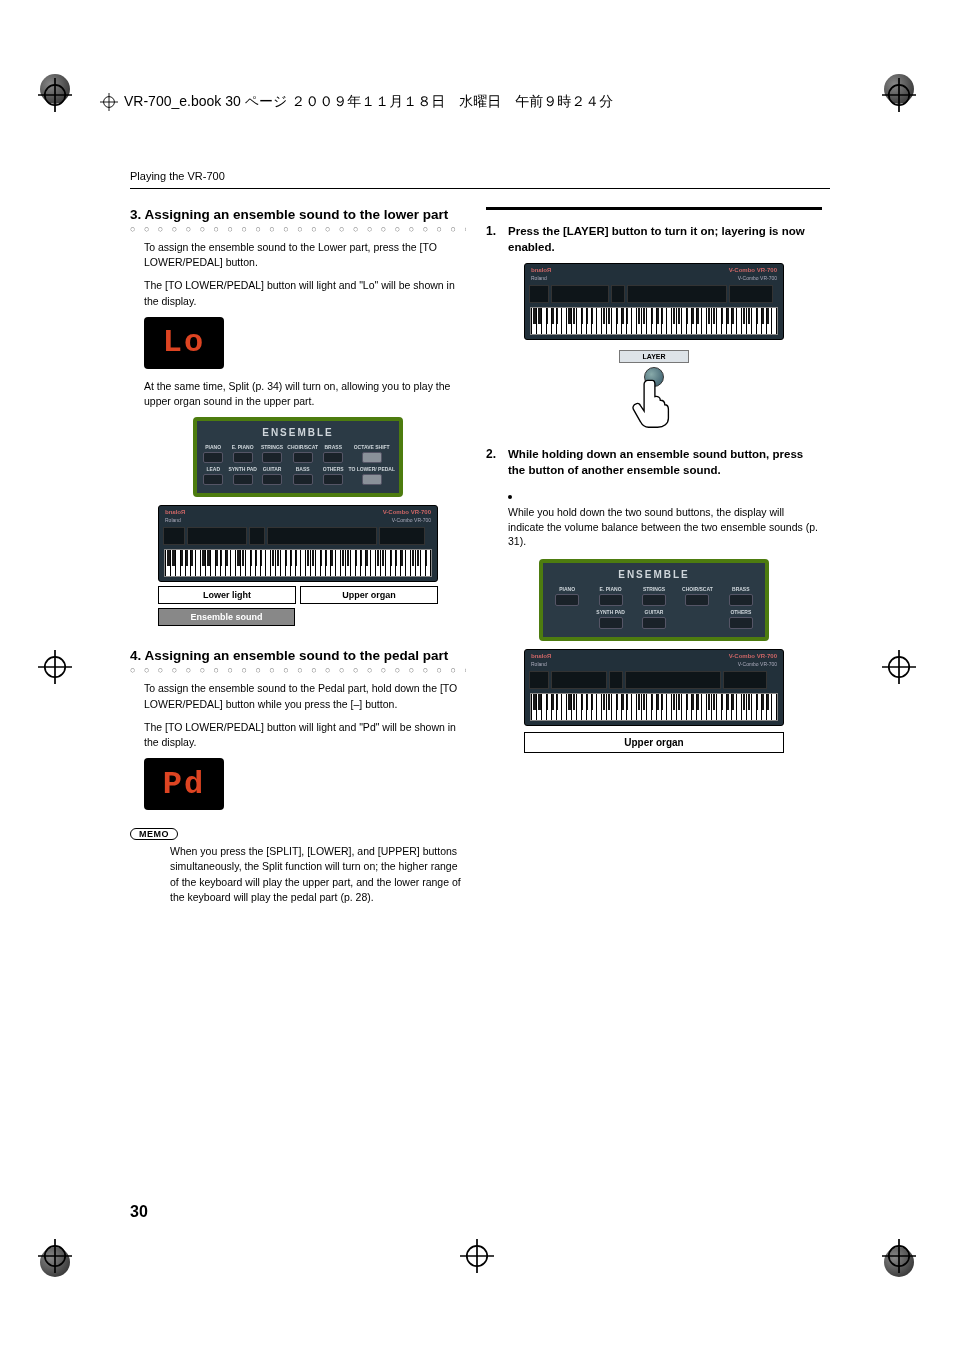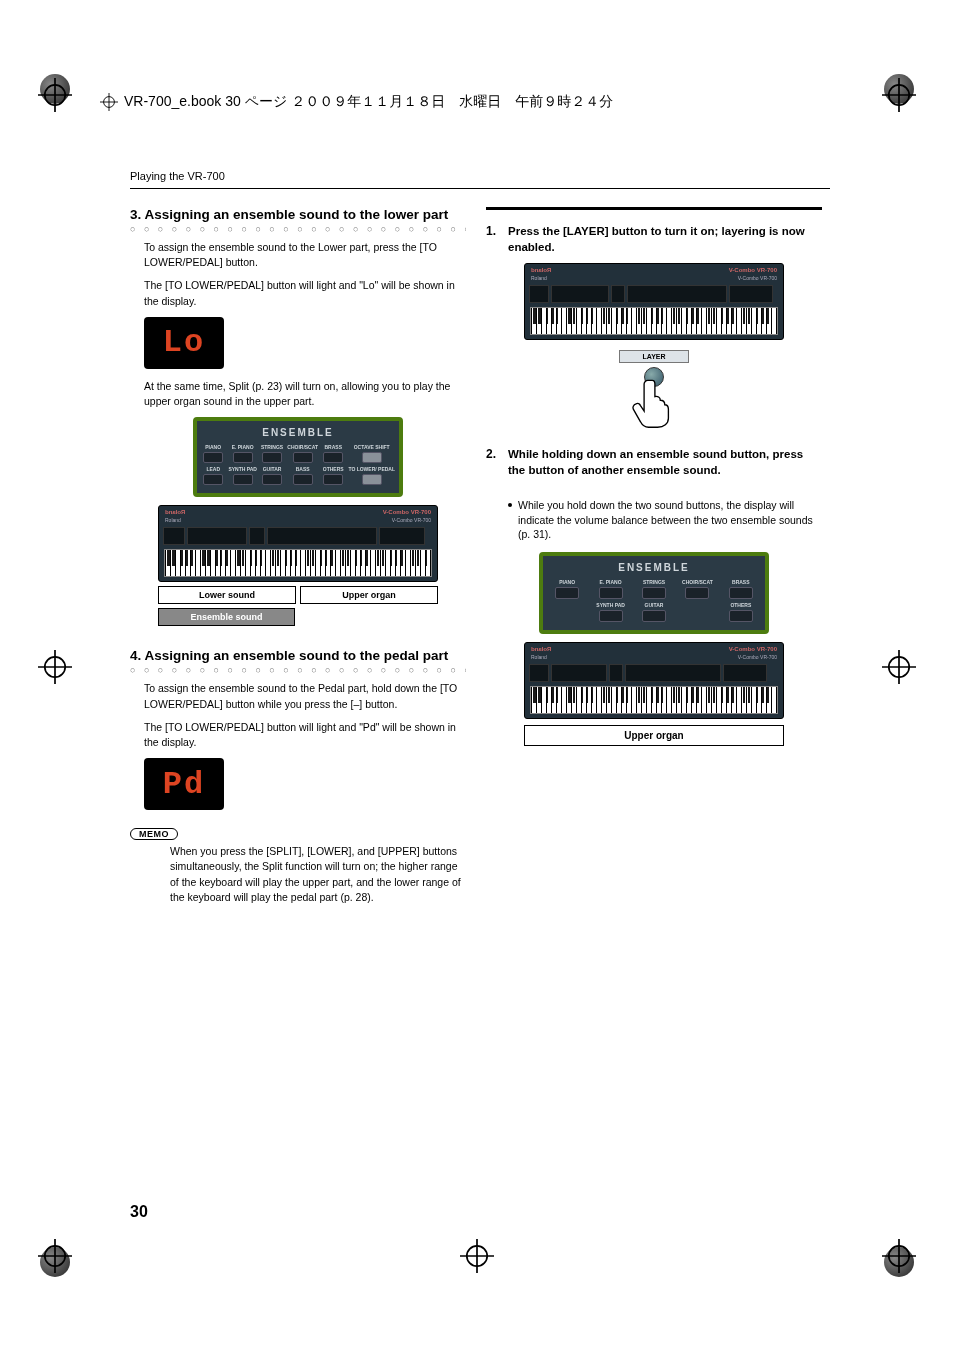--- a/index.html
+++ b/index.html
@@ -71,21 +71,21 @@
   .kbd-under { margin-top:4px; border:1px solid #000; text-align:center; font-size:9px; font-weight:bold; padding:3px 0; background:#888; color:#fff;}
   .kbd-under.w { background:#888; }
 
   
   h2.sect { font-size:17px; font-weight:normal; margin:4px 0 4px; }
   .sect-rule { height:3px; border-top:2px solid #000; border-bottom:1px solid #000; margin-bottom:14px; }
 
   .numstep { display:flex; gap:8px; margin-bottom:8px; }
   .numstep .n { font-size:12px; font-weight:bold; width:14px; }
   .numstep .t { font-size:11.5px; font-weight:bold; flex:1; line-height:1.35; }
-  .bullet { display:flex; gap:6px; margin:20px 0 4px 22px; font-size:10.5px; line-height:1.4; }
+  .bullet { display:flex; gap:6px; margin:12px 0 4px 22px; font-size:10.5px; line-height:1.4;flex-direction:column; }
   .bullet .dot { width:4px; height:4px; background:#000; border-radius:50%; margin-top:5px; flex-shrink:0; }
 
   
   .memo { display:inline-block; border:1.5px solid #000; border-radius:10px; padding:0 8px; font-size:9px; font-weight:bold; letter-spacing:0.5px; margin:8px 0 4px 0; }
 
   
   .layer-area { width:260px; margin:6px auto 14px; }
   .layer-box { margin:10px auto 0; width:70px; text-align:center; }
   .layer-label { border:1px solid #777; background:#dde3e8; font-size:7px; font-weight:bold; padding:2px 0; }
   .layer-btn { width:20px; height:20px; border-radius:50%; background:radial-gradient(circle at 35% 35%, #8aa, #356); margin:4px auto 0; border:1px solid #333;}
@@ -168,21 +168,21 @@
       <div class="col">
         <h3 class="step-head">3. Assigning an ensemble sound to the lower part</h3>
         <div class="dotline">○ ○ ○ ○ ○ ○ ○ ○ ○ ○ ○ ○ ○ ○ ○ ○ ○ ○ ○ ○ ○ ○ ○ ○ ○ ○ ○ ○ ○ ○ ○ ○ ○ ○ ○ ○ ○ ○ ○</div>
         <p class="para">To assign the ensemble sound to the Lower part, press the [TO LOWER/PEDAL] button.</p>
         <p class="para">The [TO LOWER/PEDAL] button will light and "Lo" will be shown in the display.</p>
 
         <div class="seg-display">
           <span class="seg">Lo</span>
         </div>
 
-        <p class="para">At the same time, Split (p. 23) will turn on, allowing you to play the upper organ sound in the upper part.</p>
+        <p class="para">At the same time, Split (p. 34) will turn on, allowing you to play the upper organ sound in the upper part.</p>
 
         
         <div class="ensemble-panel">
           <div class="ensemble-title">ENSEMBLE</div>
           <div class="ens-grid">
             <div class="ens-btn">
                 <div class="lbl">PIANO</div>
                 <div class="pad"></div>
               </div>
             <div class="ens-btn">
@@ -246,21 +246,21 @@
             <div class="kbd-mid">
               <div class="kbd-block" style="width:22px"></div>
               <div class="kbd-block" style="width:60px"></div>
               <div class="kbd-block" style="width:16px"></div>
               <div class="kbd-block" style="width:110px"></div>
               <div class="kbd-block" style="width:46px"></div>
             </div>
             <div class="kbd-keys"></div>
           </div>
           <div class="kbd-labels">
-            <div class="cell">Lower sound</div>
+            <div class="cell">Lower light</div>
             <div class="cell">Upper organ</div>
           </div>
           <div class="kbd-under w" style="width:49%;">Ensemble sound</div>
         </div>
 
         <h3 class="step-head" style="margin-top:22px">4. Assigning an ensemble sound to the pedal part</h3>
         <div class="dotline">○ ○ ○ ○ ○ ○ ○ ○ ○ ○ ○ ○ ○ ○ ○ ○ ○ ○ ○ ○ ○ ○ ○ ○ ○ ○ ○ ○ ○ ○ ○ ○ ○ ○ ○ ○ ○ ○ ○</div>
         <p class="para">To assign the ensemble sound to the Pedal part, hold down the [TO LOWER/PEDAL] button while you press the [–] button.</p>
         <p class="para">The [TO LOWER/PEDAL] button will light and "Pd" will be shown in the display.</p>
         <div class="seg-display">

